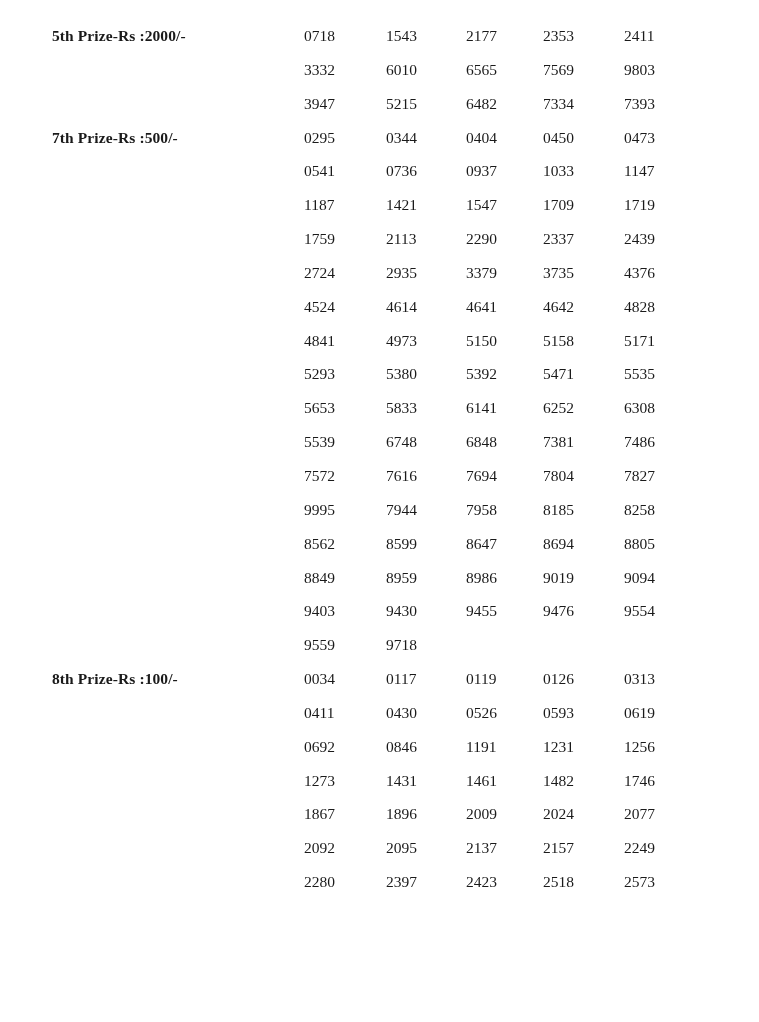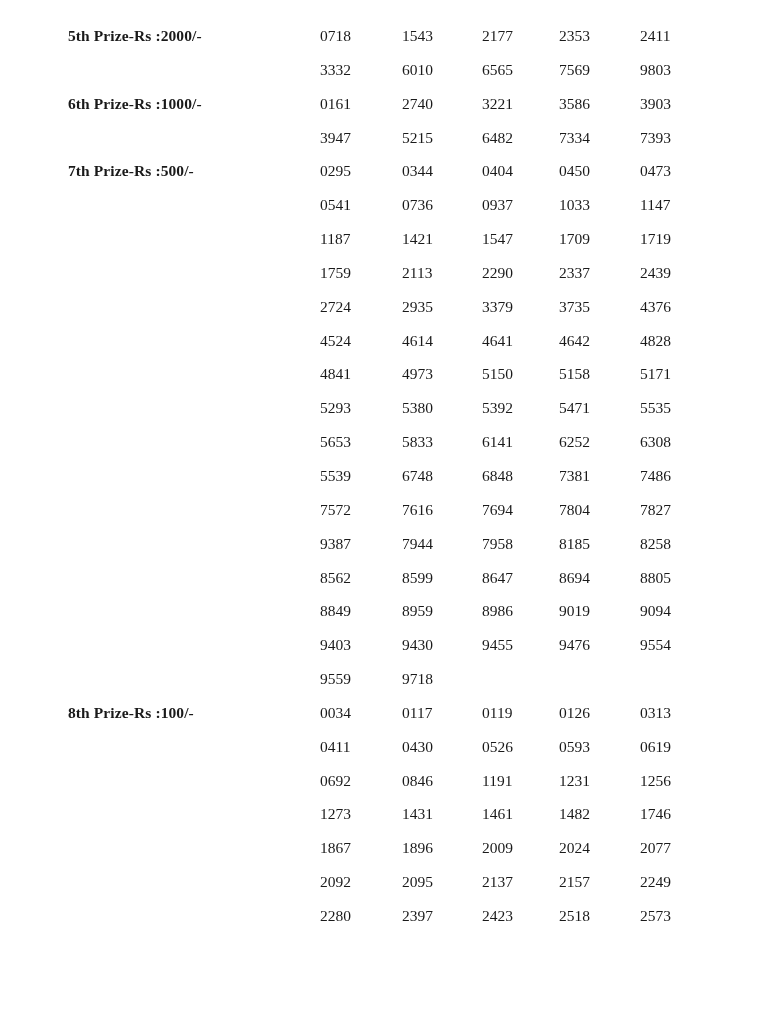--- a/index.html
+++ b/index.html
@@ -22,21 +22,21 @@
   }
   .rows {
     position: absolute;
     top: 27px;
     left: 0;
   }
   .row {
     display: grid;
     grid-template-columns: 252px 82px 80px 77px 81px 80px;
     height: 33.85px;
-    padding-left: 68px;
+    padding-left: 52px;
     align-items: start;
   }
   .label {
     font-weight: bold;
     font-size: 15.5px;
     letter-spacing: 0.1px;
     white-space: nowrap;
   }
   .num {
     font-size: 15.5px;
@@ -58,28 +58,20 @@
       </div>
       <div class="row">
         <div class="label"></div>
         <div class="num">3332</div>
         <div class="num">6010</div>
         <div class="num">6565</div>
         <div class="num">7569</div>
         <div class="num">9803</div>
       </div>
       <div class="row">
-        <div class="label">6th Prize-Rs :1000/-</div>
-        <div class="num">0161</div>
-        <div class="num">2740</div>
-        <div class="num">3221</div>
-        <div class="num">3586</div>
-        <div class="num">3903</div>
-      </div>
-      <div class="row">
         <div class="label"></div>
         <div class="num">3947</div>
         <div class="num">5215</div>
         <div class="num">6482</div>
         <div class="num">7334</div>
         <div class="num">7393</div>
       </div>
       <div class="row">
         <div class="label">7th Prize-Rs :500/-</div>
         <div class="num">0295</div>
@@ -163,21 +155,21 @@
       <div class="row">
         <div class="label"></div>
         <div class="num">7572</div>
         <div class="num">7616</div>
         <div class="num">7694</div>
         <div class="num">7804</div>
         <div class="num">7827</div>
       </div>
       <div class="row">
         <div class="label"></div>
-        <div class="num">9387</div>
+        <div class="num">9995</div>
         <div class="num">7944</div>
         <div class="num">7958</div>
         <div class="num">8185</div>
         <div class="num">8258</div>
       </div>
       <div class="row">
         <div class="label"></div>
         <div class="num">8562</div>
         <div class="num">8599</div>
         <div class="num">8647</div>

